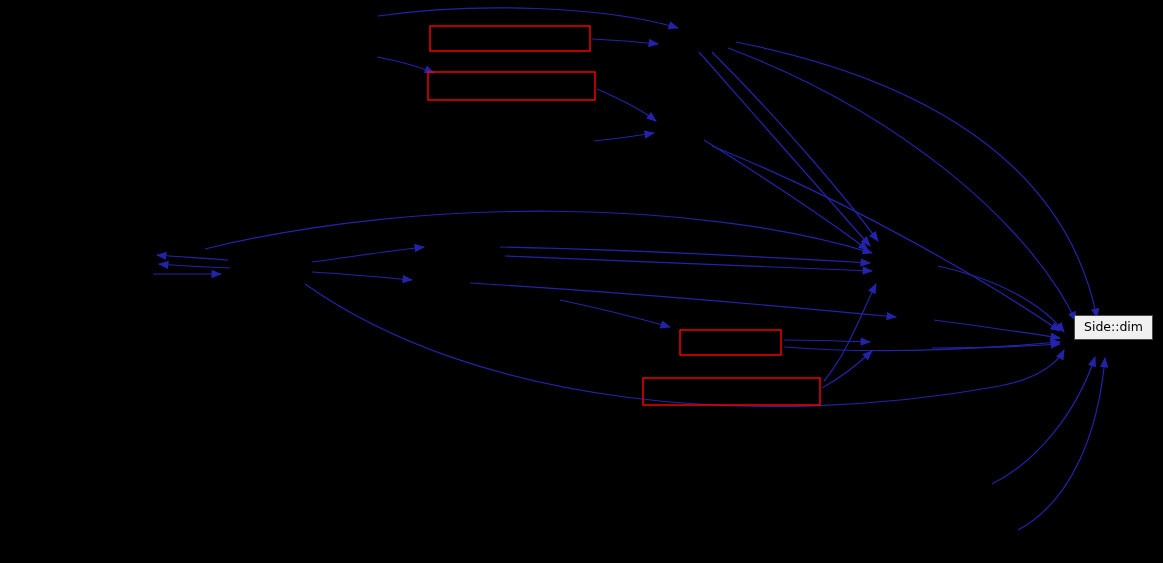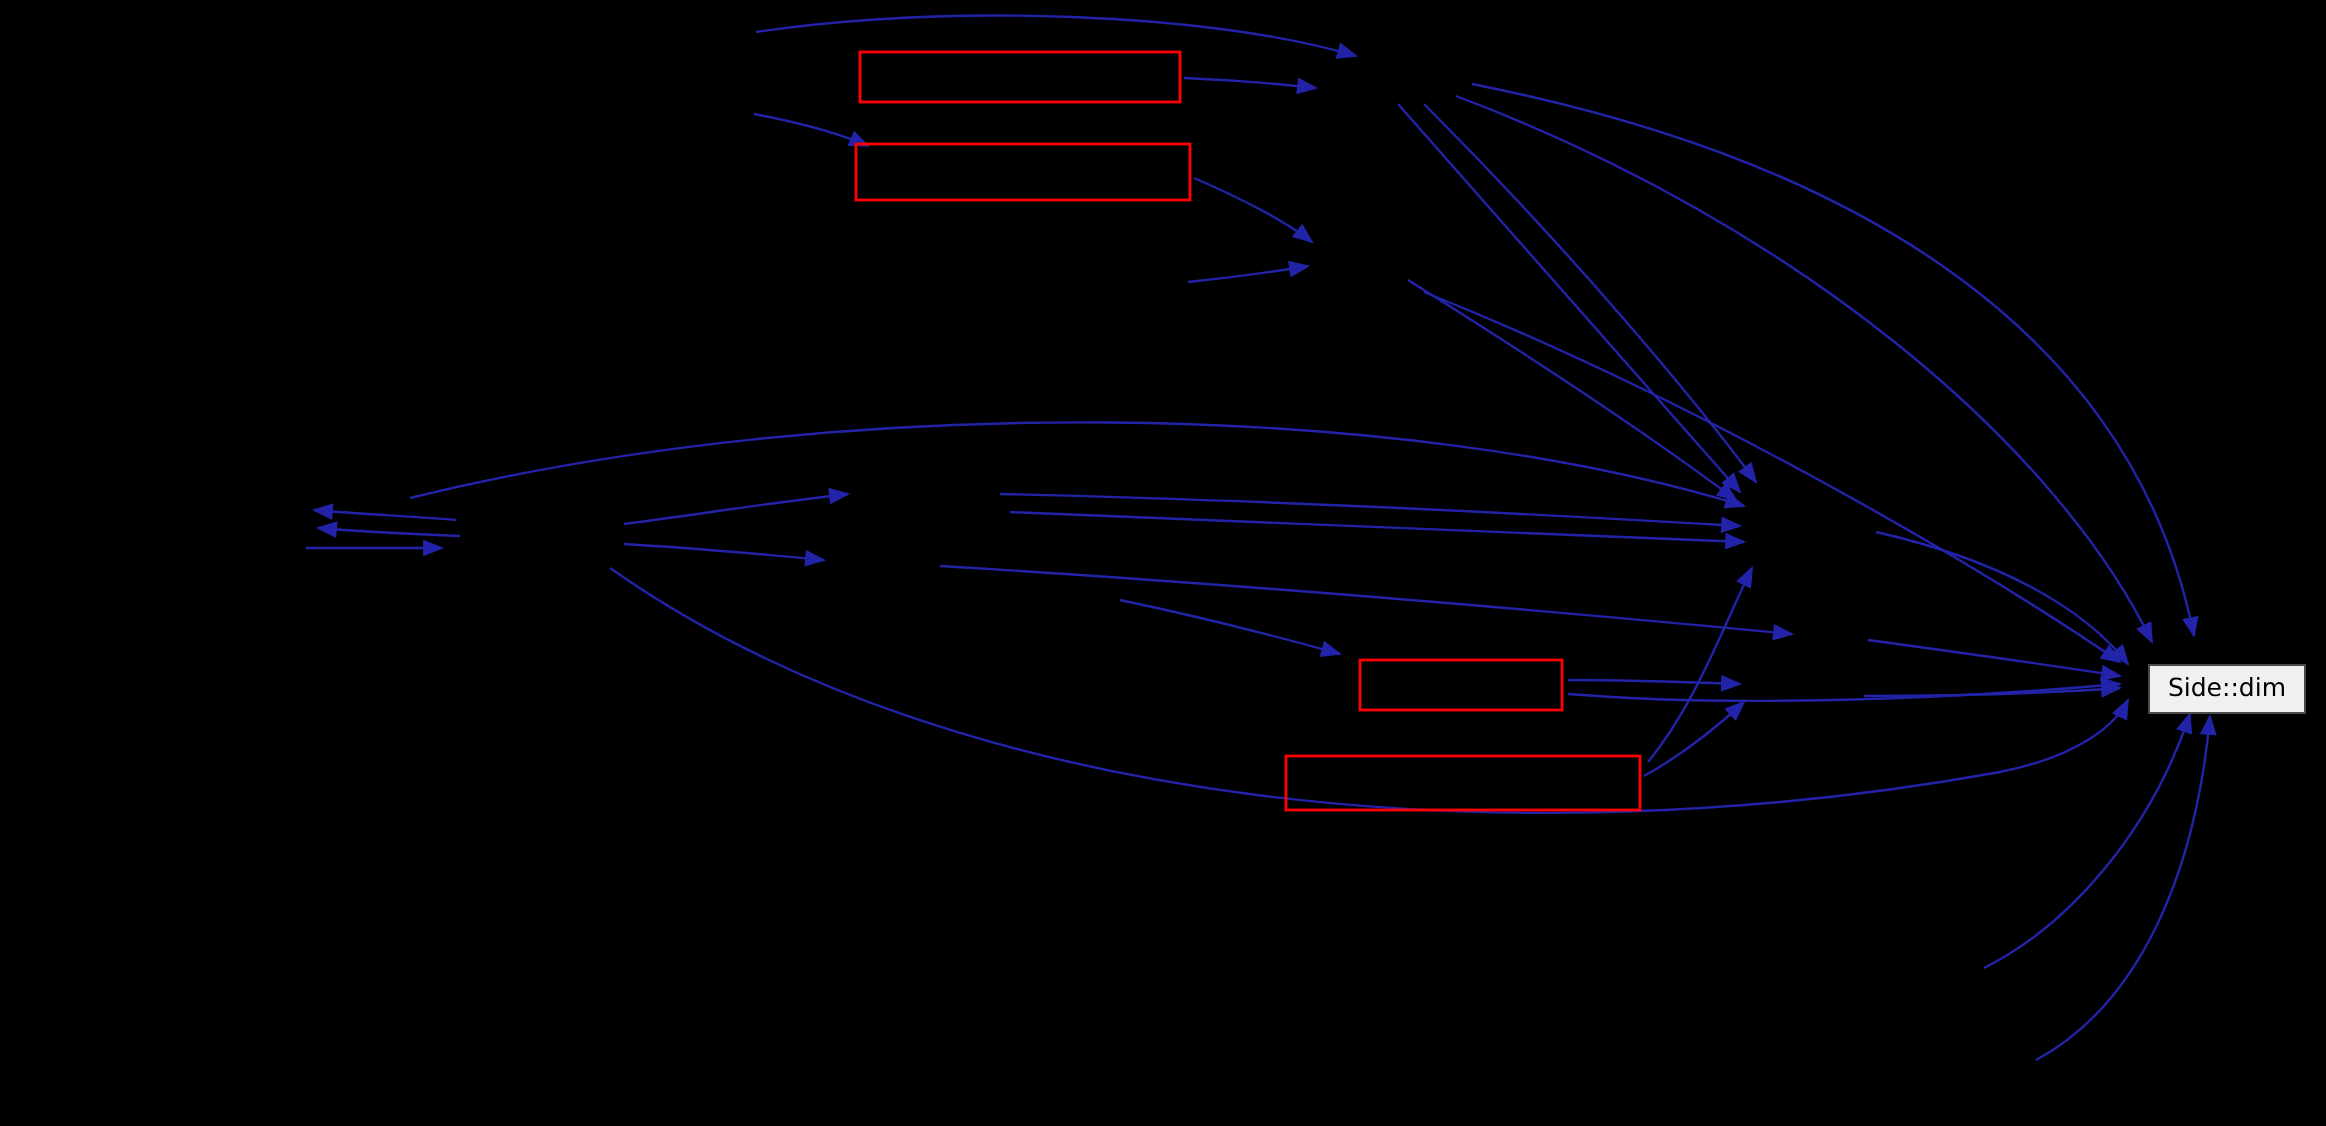--- a/index.html
+++ b/index.html
@@ -73,16 +73,16 @@
       <path d="M934,320 C978,326 1022,332 1060,338" fill="none" stroke="#2323aa" stroke-width="1.2" marker-end="url(#arrow)"></path>
       <path d="M932,348 C976,348 1018,347 1060,344" fill="none" stroke="#2323aa" stroke-width="1.2" marker-end="url(#arrow)"></path>
       <path d="M305,284 C478,406 758,430 1000,386 C1040,378 1058,362 1064,350" fill="none" stroke="#2323aa" stroke-width="1.2" marker-end="url(#arrow)"></path>
       <path d="M992,484 C1036,462 1076,414 1095,357" fill="none" stroke="#2323aa" stroke-width="1.2" marker-end="url(#arrow)"></path>
       <path d="M1018,530 C1070,502 1098,436 1105,358" fill="none" stroke="#2323aa" stroke-width="1.2" marker-end="url(#arrow)"></path>
       <rect x="430" y="26" width="160" height="25" fill="none" stroke="#ff0000" stroke-width="1.4"></rect>
       <rect x="428" y="72" width="167" height="28" fill="none" stroke="#ff0000" stroke-width="1.4"></rect>
       <rect x="680" y="330" width="101" height="25" fill="none" stroke="#ff0000" stroke-width="1.4"></rect>
       <rect x="643" y="378" width="177" height="27" fill="none" stroke="#ff0000" stroke-width="1.4"></rect>
     </svg>
-  <div class="graph-node" id="main-node" style="left: 1074px; top: 332px; width: 79px; height: 25px; background: rgb(240, 240, 240); color: rgb(0, 0, 0);">
+  <div class="graph-node" id="main-node" style="left: 1074px; top: 315px; width: 79px; height: 25px; background: rgb(240, 240, 240); color: rgb(0, 0, 0);">
     <span>Side::dim</span>
   </div>
 </div>
 
 </body></html>

